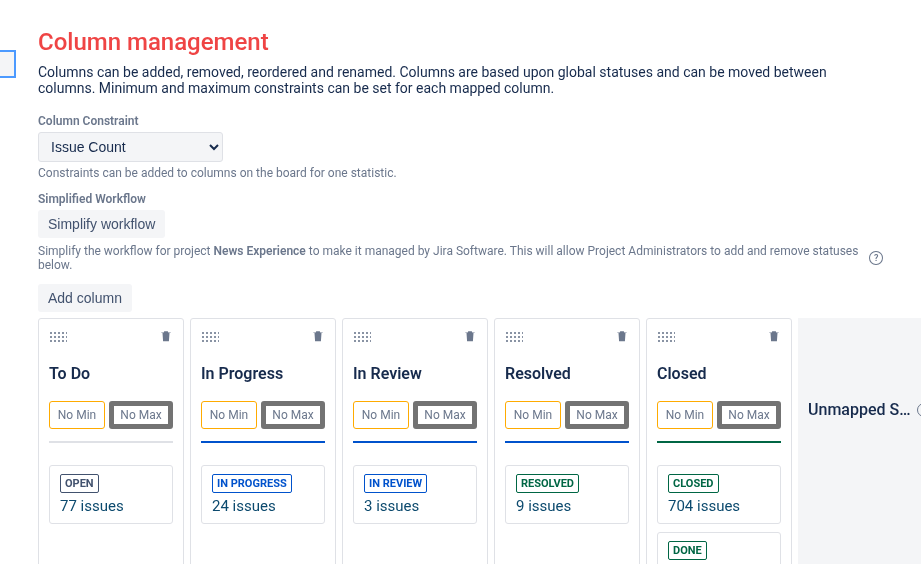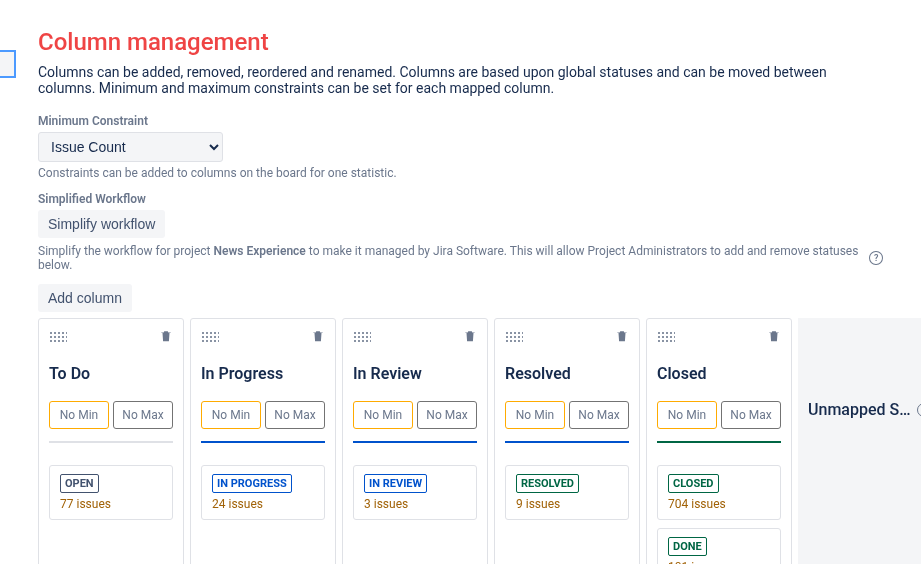--- a/index.html
+++ b/index.html
@@ -137,21 +137,21 @@
     flex: 1;
     height: 28px;
     border-radius: 3px;
     display: flex;
     align-items: center;
     justify-content: center;
     font-size: 12px;
     color: #6B778C;
   }
   .min-box { border: 1px solid #FFAB00; }
-  .max-box { border: 1px solid #737373; }
+  .max-box { border: 5px solid #737373; }
   .divider {
     height: 2px;
     background: #DFE1E6;
     margin-bottom: 22px;
   }
   .divider.blue { background: #0052CC; }
   .divider.green { background: #006644; }
   .status-card {
     border: 1px solid #DFE1E6;
     border-radius: 3px;
@@ -163,21 +163,21 @@
     padding: 2px 4px;
     border: 1px solid;
     border-radius: 2px;
     font-size: 11px;
     font-weight: 700;
     margin-bottom: 4px;
   }
   .status-badge.default { border-color: #42526E; color: #42526E; }
   .status-badge.inprogress { border-color: #0052CC; color: #0052CC; }
   .status-badge.done { border-color: #006644; color: #006644; }
-  .issue-count { font-size: 12px; color: #a16207; }
+  .issue-count { font-size: 15px; color: #0c4a6e; }
   .unmapped-title {
     font-weight: 500;
     font-size: 16px;
     color: #172B4D;
     margin-top: 72px;
     display: flex;
     align-items: center;
     gap: 6px;
     white-space: nowrap;
     overflow: hidden;
@@ -200,21 +200,21 @@
 </head>
 <body>
 
 <div class="sel-stub"></div>
 
 <div class="container">
   <h1>Column management</h1>
   <div class="desc">Columns can be added, removed, reordered and renamed. Columns are based upon global statuses and can be moved between columns. Minimum and maximum constraints can be set for each mapped column.</div>
 
   <div class="field-block">
-    <div class="field-label">Minimum Constraint</div>
+    <div class="field-label">Column Constraint</div>
     <select class="select">
       <option>Issue Count</option>
     </select>
     <div class="hint">Constraints can be added to columns on the board for one statistic.</div>
   </div>
 
   <div class="field-block">
     <div class="field-label">Simplified Workflow</div>
     <button class="btn-light">Simplify workflow</button>
     <div class="workflow-hint">

